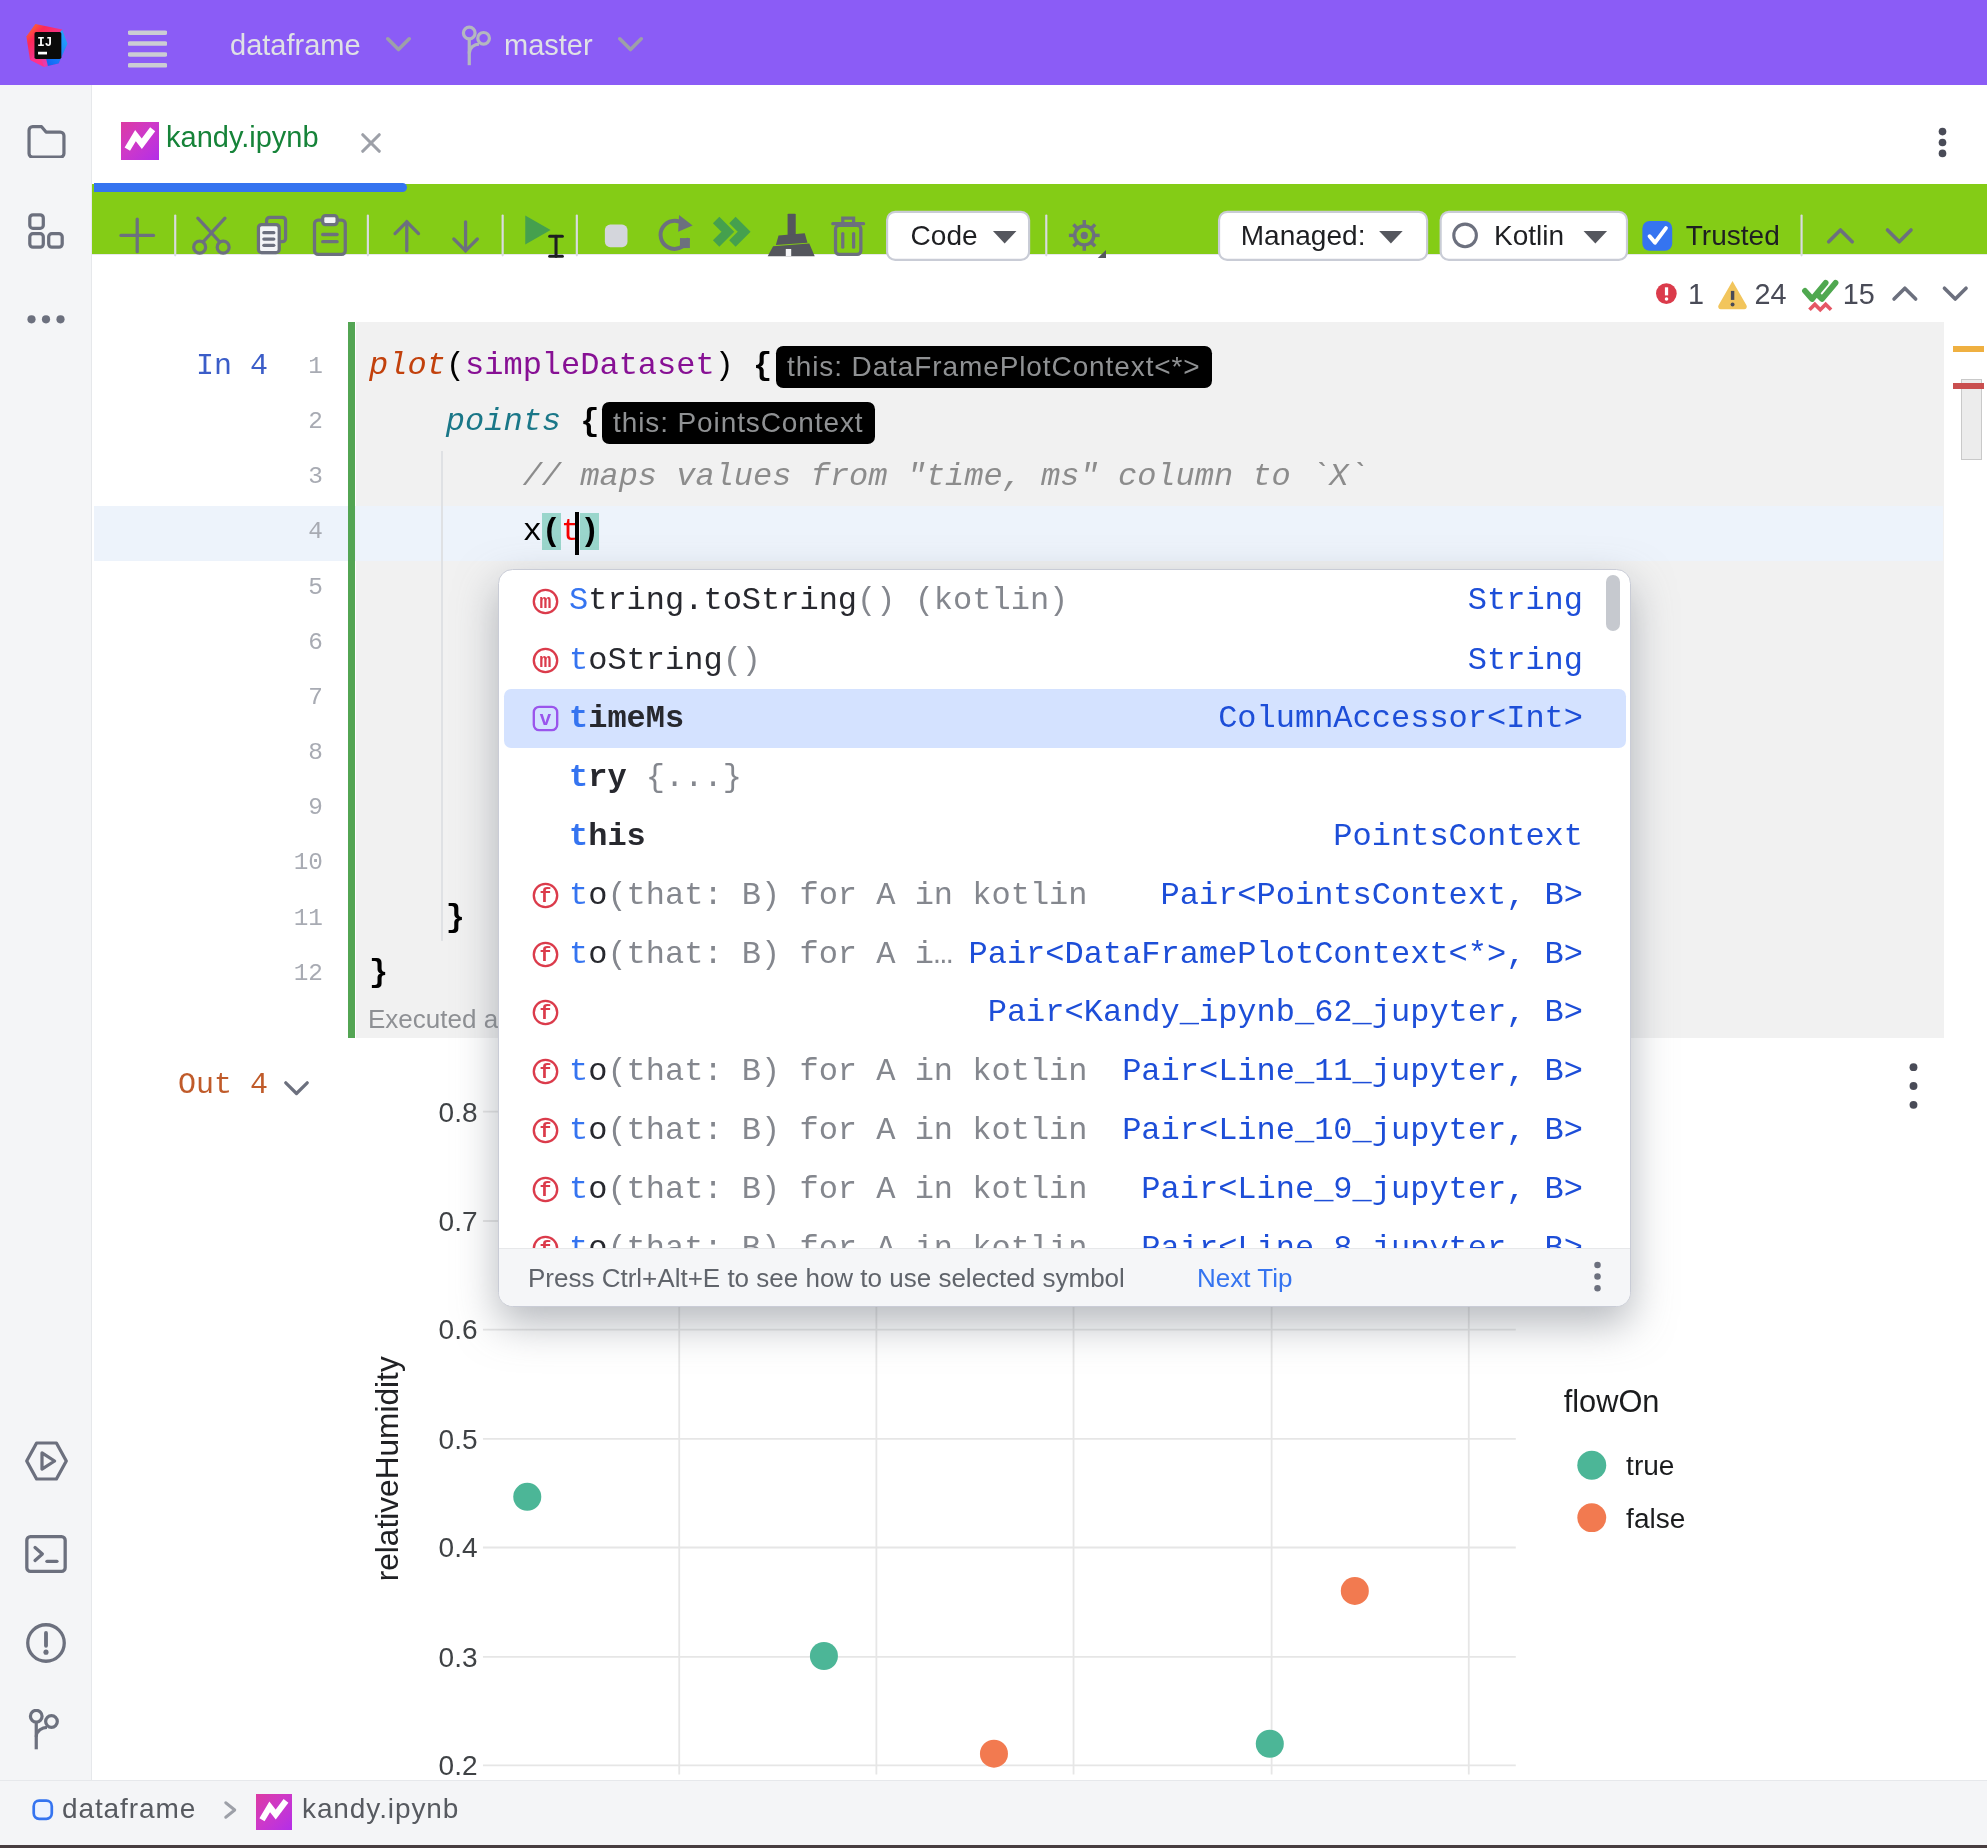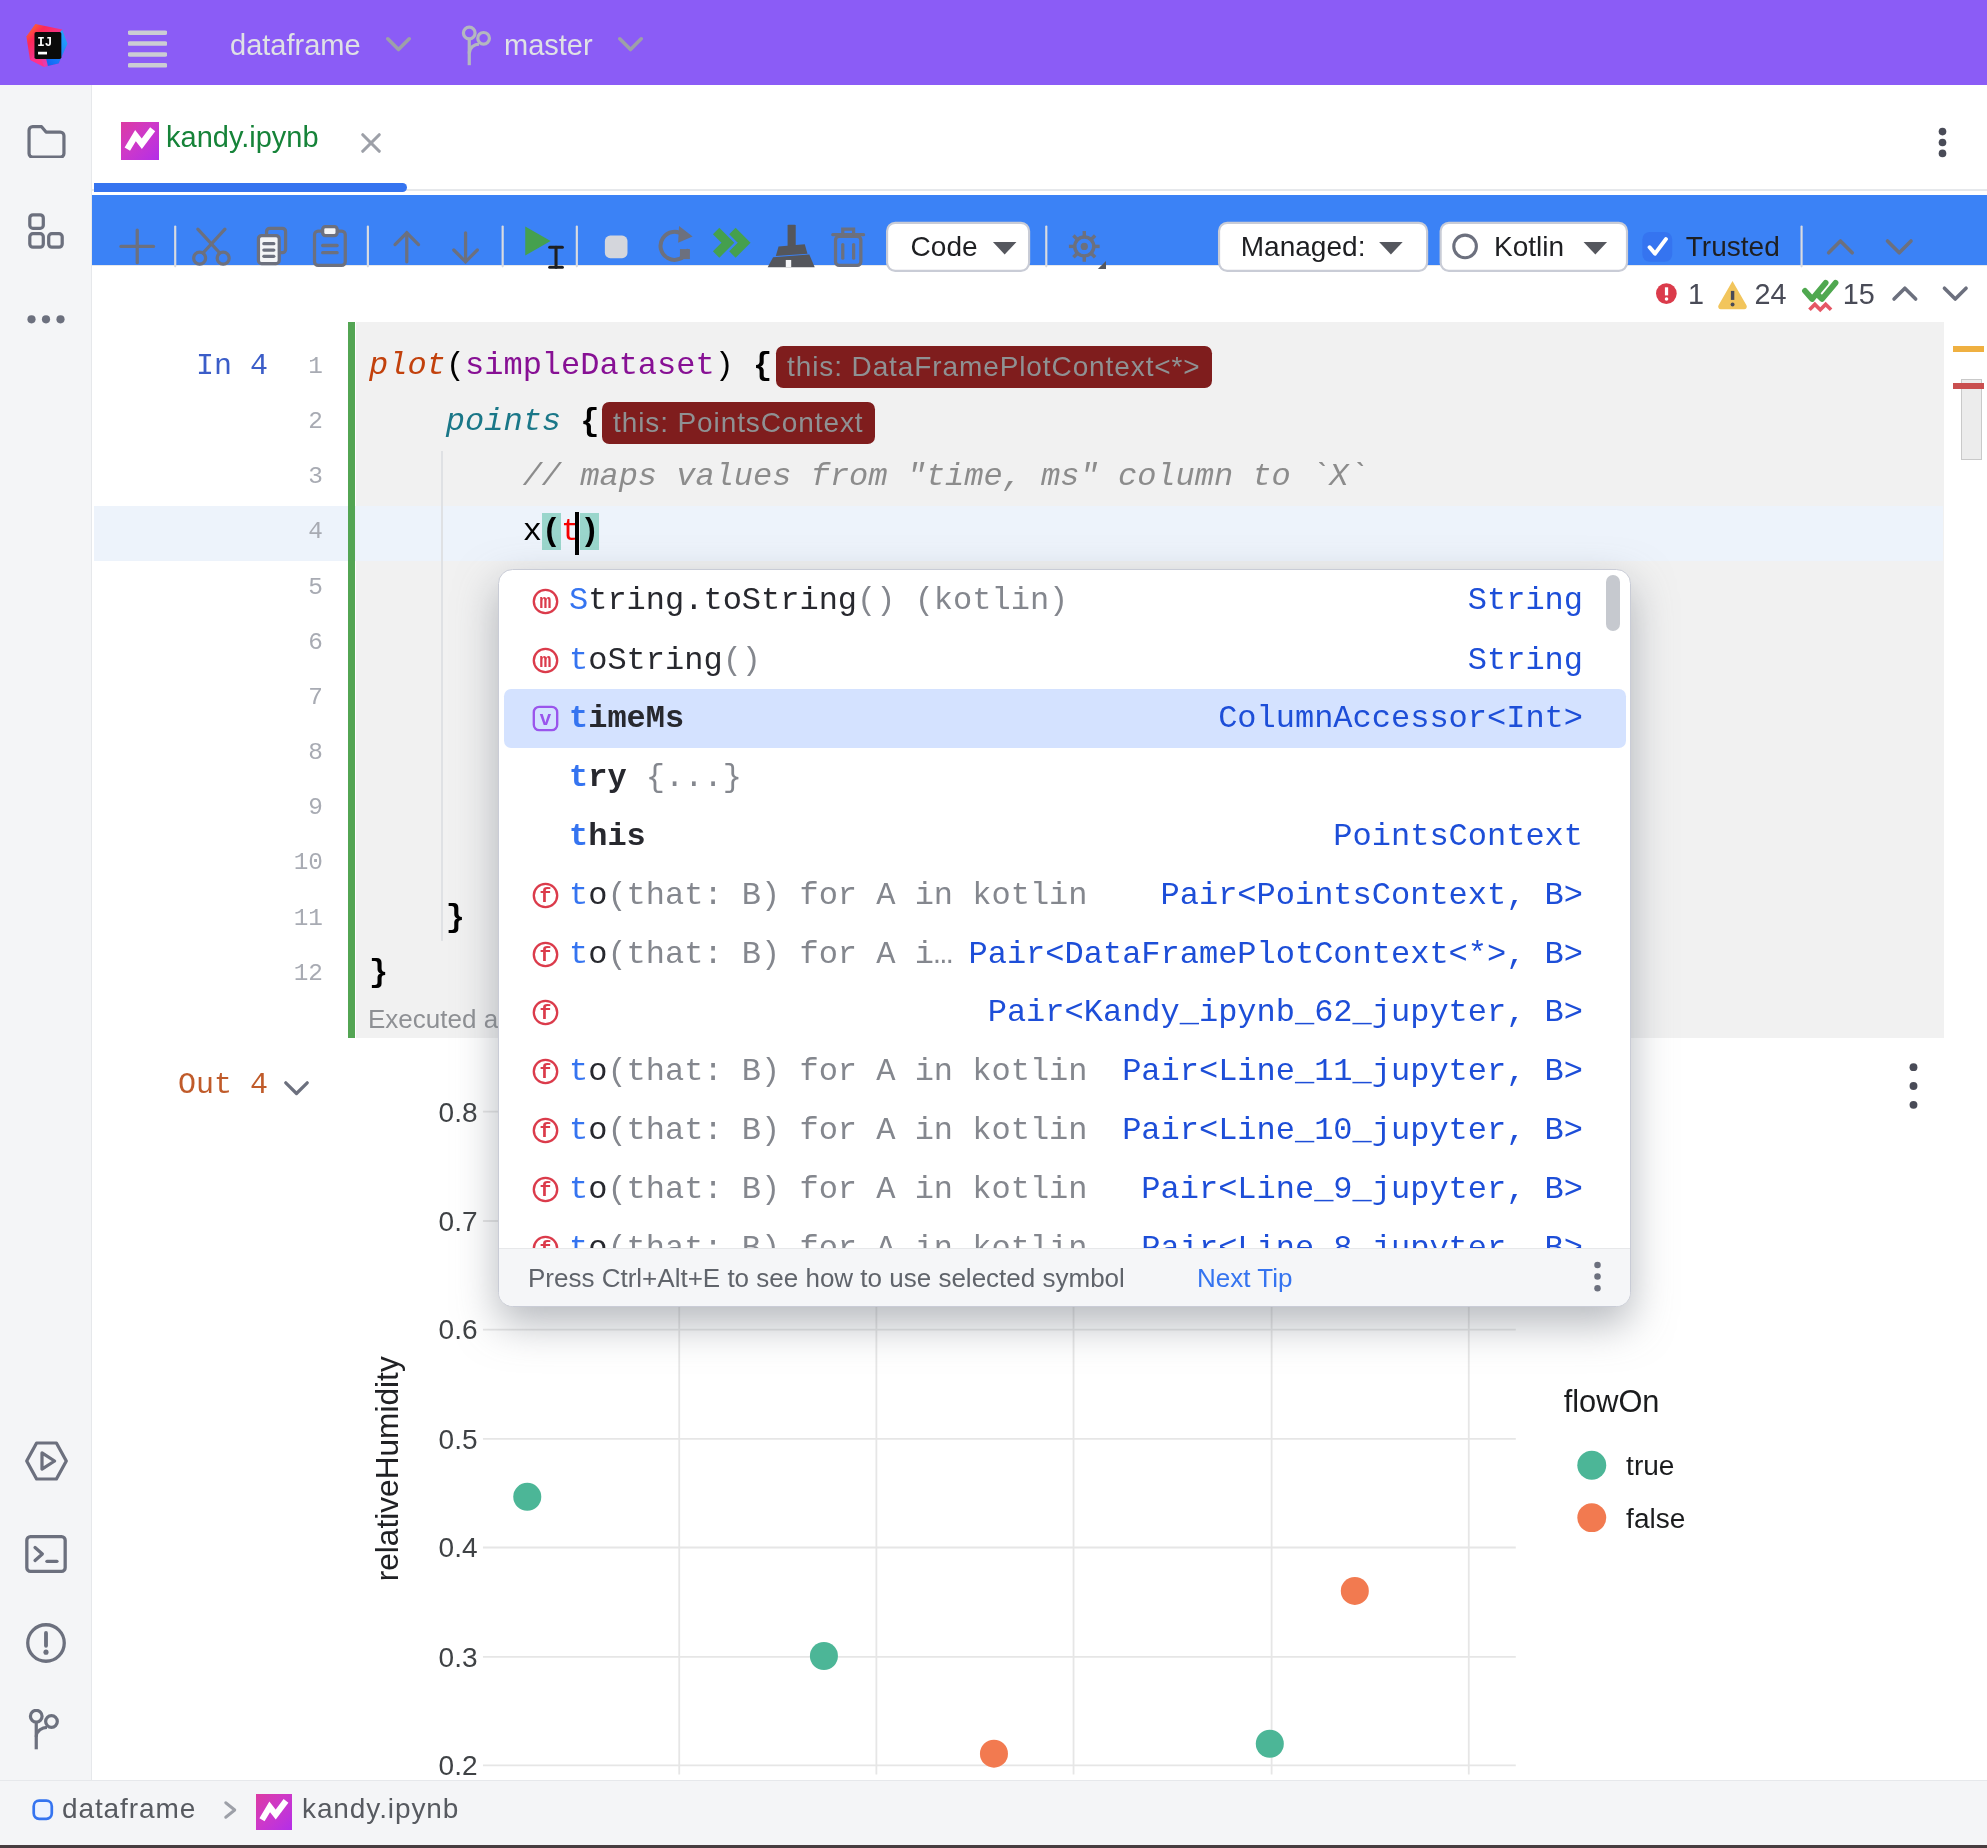--- a/index.html
+++ b/index.html
@@ -14,29 +14,29 @@
 
   
   #sidebar { left:0; top:85px; width:92px; height:1695px; background:#F4F5F7; border-right:1.8px solid #E6E8EB; }
 
   
   #tabstrip { left:92px; top:85px; width:1895px; height:104px; background:#fff; }
   #tabline { left:94px; top:183px; width:313px; height:9px; background:#3574F0; border-radius:0 4.5px 4.5px 0; z-index:3; }
   #tabborder { left:92px; top:189px; width:1895px; height:1.8px; background:#E6E8EB; }
 
   
-  #toolbar { left:92px; top:195px; width:1895px; height:71px; background:#3b82f6; border-bottom:1.8px solid #E6E8EB; }
+  #toolbar { left:92px; top:184px; width:1895px; height:71px; background:#84cc16; border-bottom:1.8px solid #E6E8EB; }
 
   
   #cell { left:356px; top:322px; width:1588px; height:716px; background:#F1F1F1; }
   #cellbar { left:348px; top:322px; width:7.2px; height:716px; background:#53A553; z-index:2; }
   #curline { left:94px; top:506px; width:1849px; height:55px; background:#EDF3FB; }
   .lnum { position:absolute; width:54px; text-align:right; font-family:"Liberation Mono",monospace; font-size:24.4px; color:#A8ABB3; }
   .cline { position:absolute; left:369px; font-family:"Liberation Mono",monospace; font-size:32px; color:#000; white-space:pre; }
-  .inlay { position:absolute; background:#7f1d1d; border-radius:7.2px; color:#8F9193; font-size:27px; font-family:"Liberation Sans",sans-serif; height:42px; line-height:42px; padding:0 11px; white-space:pre; font-size:28px; letter-spacing:0.9px; }
+  .inlay { position:absolute; background:#000000; border-radius:7.2px; color:#8F9193; font-size:27px; font-family:"Liberation Sans",sans-serif; height:42px; line-height:42px; padding:0 11px; white-space:pre; font-size:28px; letter-spacing:0.9px; }
 
   
   #popup { left:498px; top:569px; width:1133px; height:738px; background:#fff; border:1.8px solid #C9CCD6; border-radius:14.5px;
            box-shadow:0 16.3px 41px rgba(110,115,125,0.5); z-index:10; overflow:hidden; }
   .prow { position:absolute; left:0; width:100%; height:59px; }
   .picon { position:absolute; left:33px; top:50%; margin-top:-13.6px; width:27px; height:27px; }
   .pmain { position:absolute; left:70px; top:50%; margin-top:-19px; font-family:"Liberation Mono",monospace; font-size:32px; color:#27282E; white-space:pre; }
   .pright { position:absolute; right:47px; top:50%; margin-top:-19px; font-family:"Liberation Mono",monospace; font-size:32px; color:#1d4ed8; white-space:pre; }
   .blue { color:#3574F0; }
   .gray { color:#84878E; }

